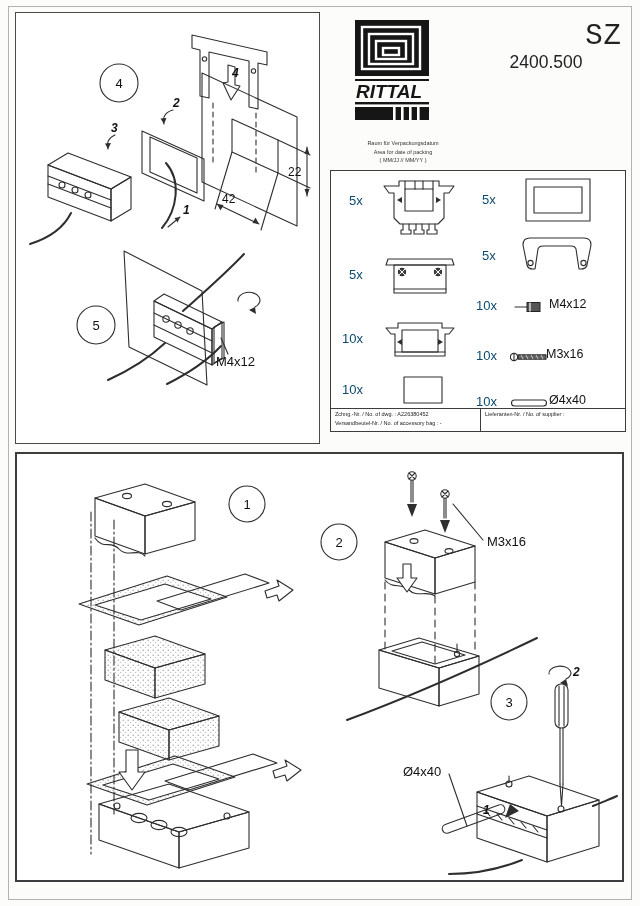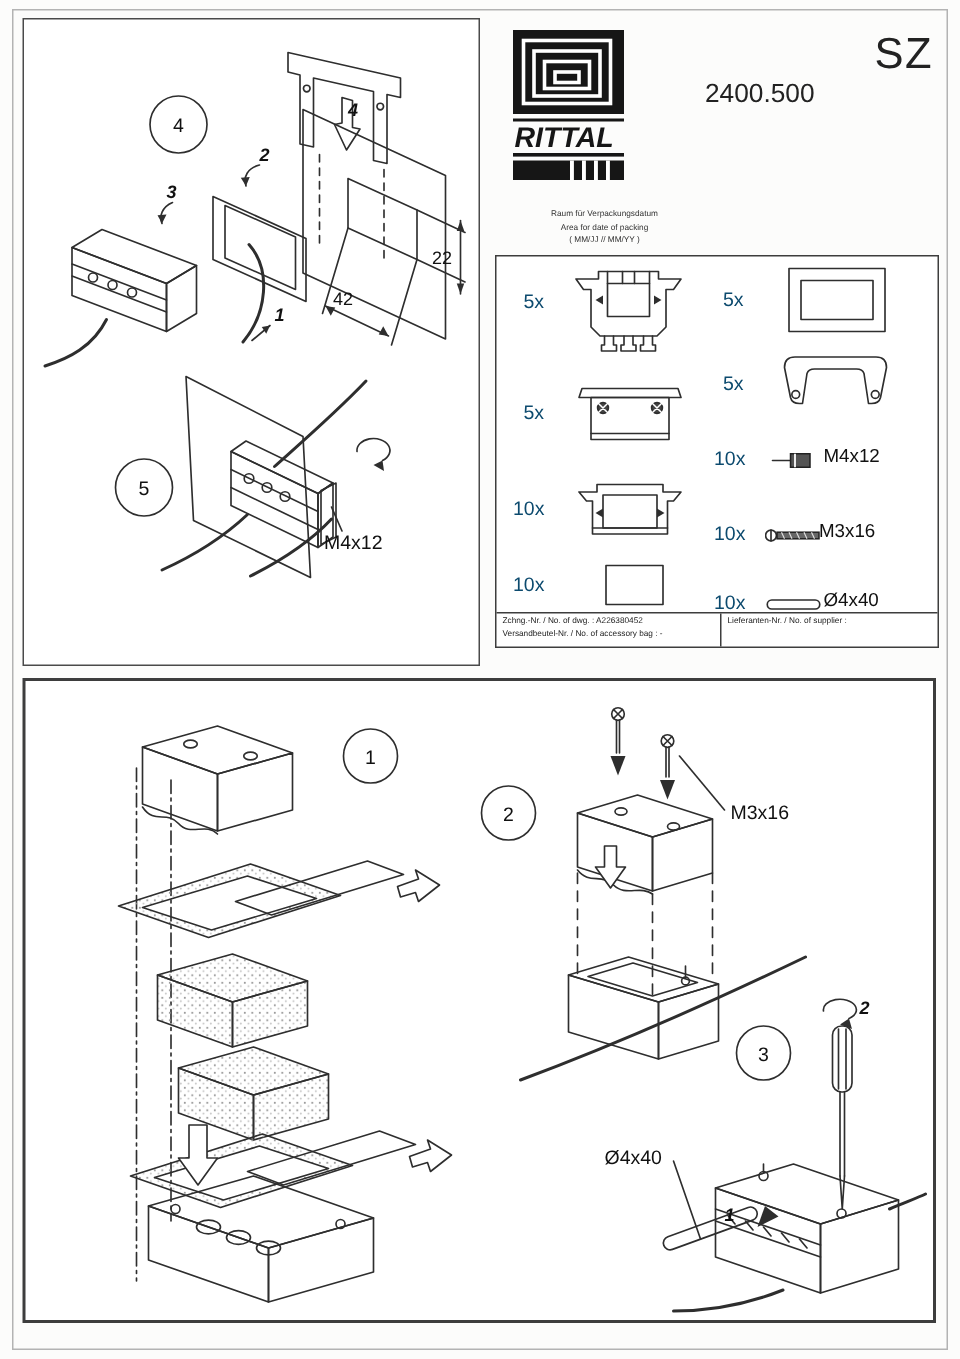--- a/index.html
+++ b/index.html
@@ -9,23 +9,23 @@
     font-family:"Liberation Sans","DejaVu Sans",sans-serif;
   }
   .abs{position:absolute;}
   #page-frame{left:8px;top:6px;width:622px;height:892px;border:1px solid #b3b3b3;}
   .panel{position:absolute;background:#fff;}
   #panel-steps45{left:15px;top:12px;width:303px;height:430px;border:1.5px solid #4a4a4a;}
   #panel-steps123{left:15px;top:452px;width:605px;height:426px;border:2px solid #3d3d3d;}
   #parts-box{left:330px;top:170px;width:294px;height:260px;border:1.5px solid #3d3d3d;}
 
   
-  #logo{left:342px;top:20px;width:74px;height:100px;}
-  #series{left:470px;top:20px;width:152px;text-align:right;font-size:29px;letter-spacing:1px;color:#222;}
-  #model{left:470px;top:52px;width:152px;text-align:left;font-size:17.5px;color:#222;}
+  #logo{left:355px;top:20px;width:74px;height:100px;}
+  #series{left:470px;top:20px;width:152px;text-align:right;font-size:29px;letter-spacing:1px;color:#222;font-family:Liberation Mono, monospace;}
+  #model{left:470px;top:52px;width:152px;text-align:center;font-size:17.5px;color:#222;}
   #packing-note{left:336px;top:139px;width:134px;text-align:center;font-size:5.5px;line-height:1.55;color:#333;}
 
   
   .qty{position:absolute;font-size:13px;color:#0c4a6e;}
   .part-label{position:absolute;font-size:12.5px;color:#111;}
   .part-icon{position:absolute;}
   #qty-l1{left:18px;top:22px;}   #icon-l1{left:50px;top:5px;}
   #qty-l2{left:18px;top:96px;}   #icon-l2{left:54px;top:84px;}
   #qty-l3{left:11px;top:160px;}  #icon-l3{left:54px;top:149px;}
   #qty-l4{left:11px;top:211px;}  #icon-l4{left:71px;top:204px;}

